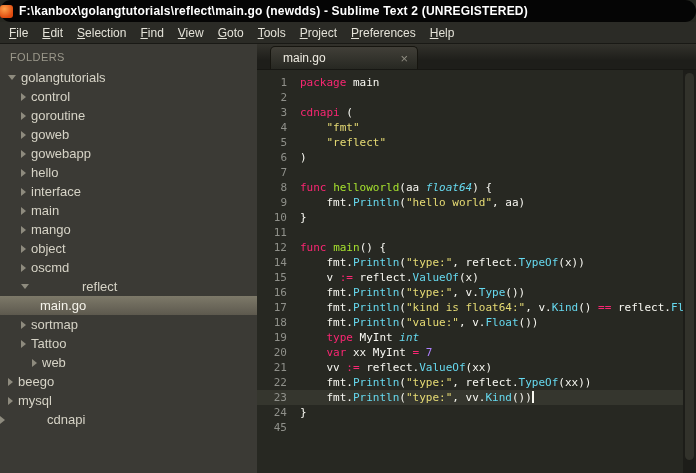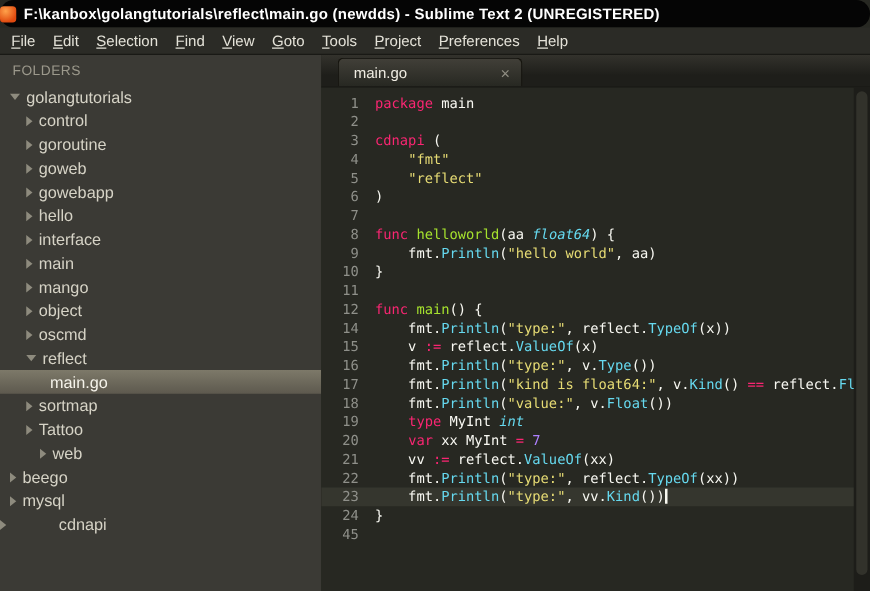--- a/index.html
+++ b/index.html
@@ -131,21 +131,21 @@
             <span>mango</span>
           </div>
           <div class="tree-row" style="padding-left: 21px;">
             <span class="tri tri-right"></span>
             <span>object</span>
           </div>
           <div class="tree-row" style="padding-left: 21px;">
             <span class="tri tri-right"></span>
             <span>oscmd</span>
           </div>
-          <div class="tree-row" style="padding-left: 21px;">
+          <div class="tree-row" style="padding-left: 21px; gap: 48px;">
             <span class="tri tri-down"></span>
             <span>reflect</span>
           </div>
           <div class="tree-row selected" style="padding-left: 34px;">
             <span class="tri-spacer"></span>
             <span>main.go</span>
           </div>
           <div class="tree-row" style="padding-left: 21px;">
             <span class="tri tri-right"></span>
             <span>sortmap</span>

